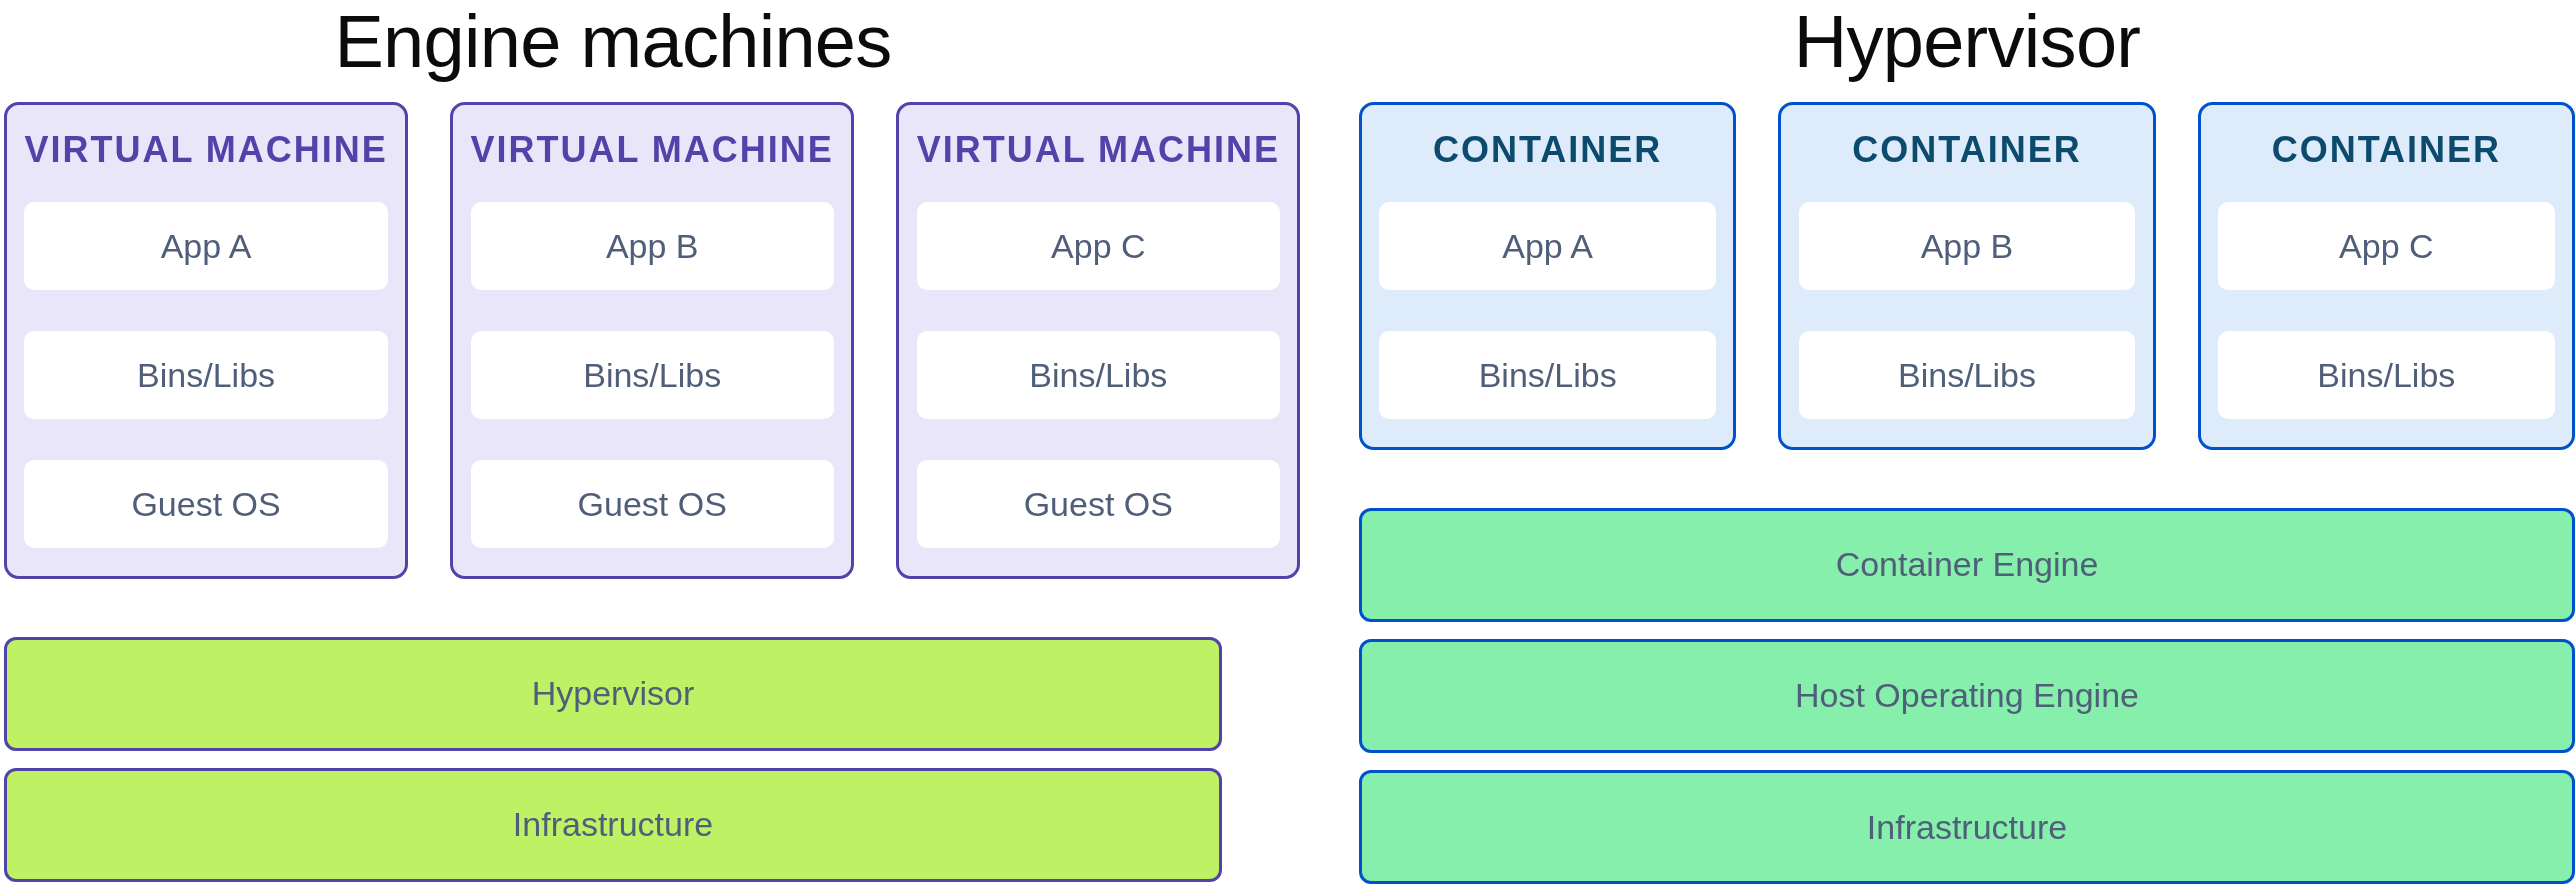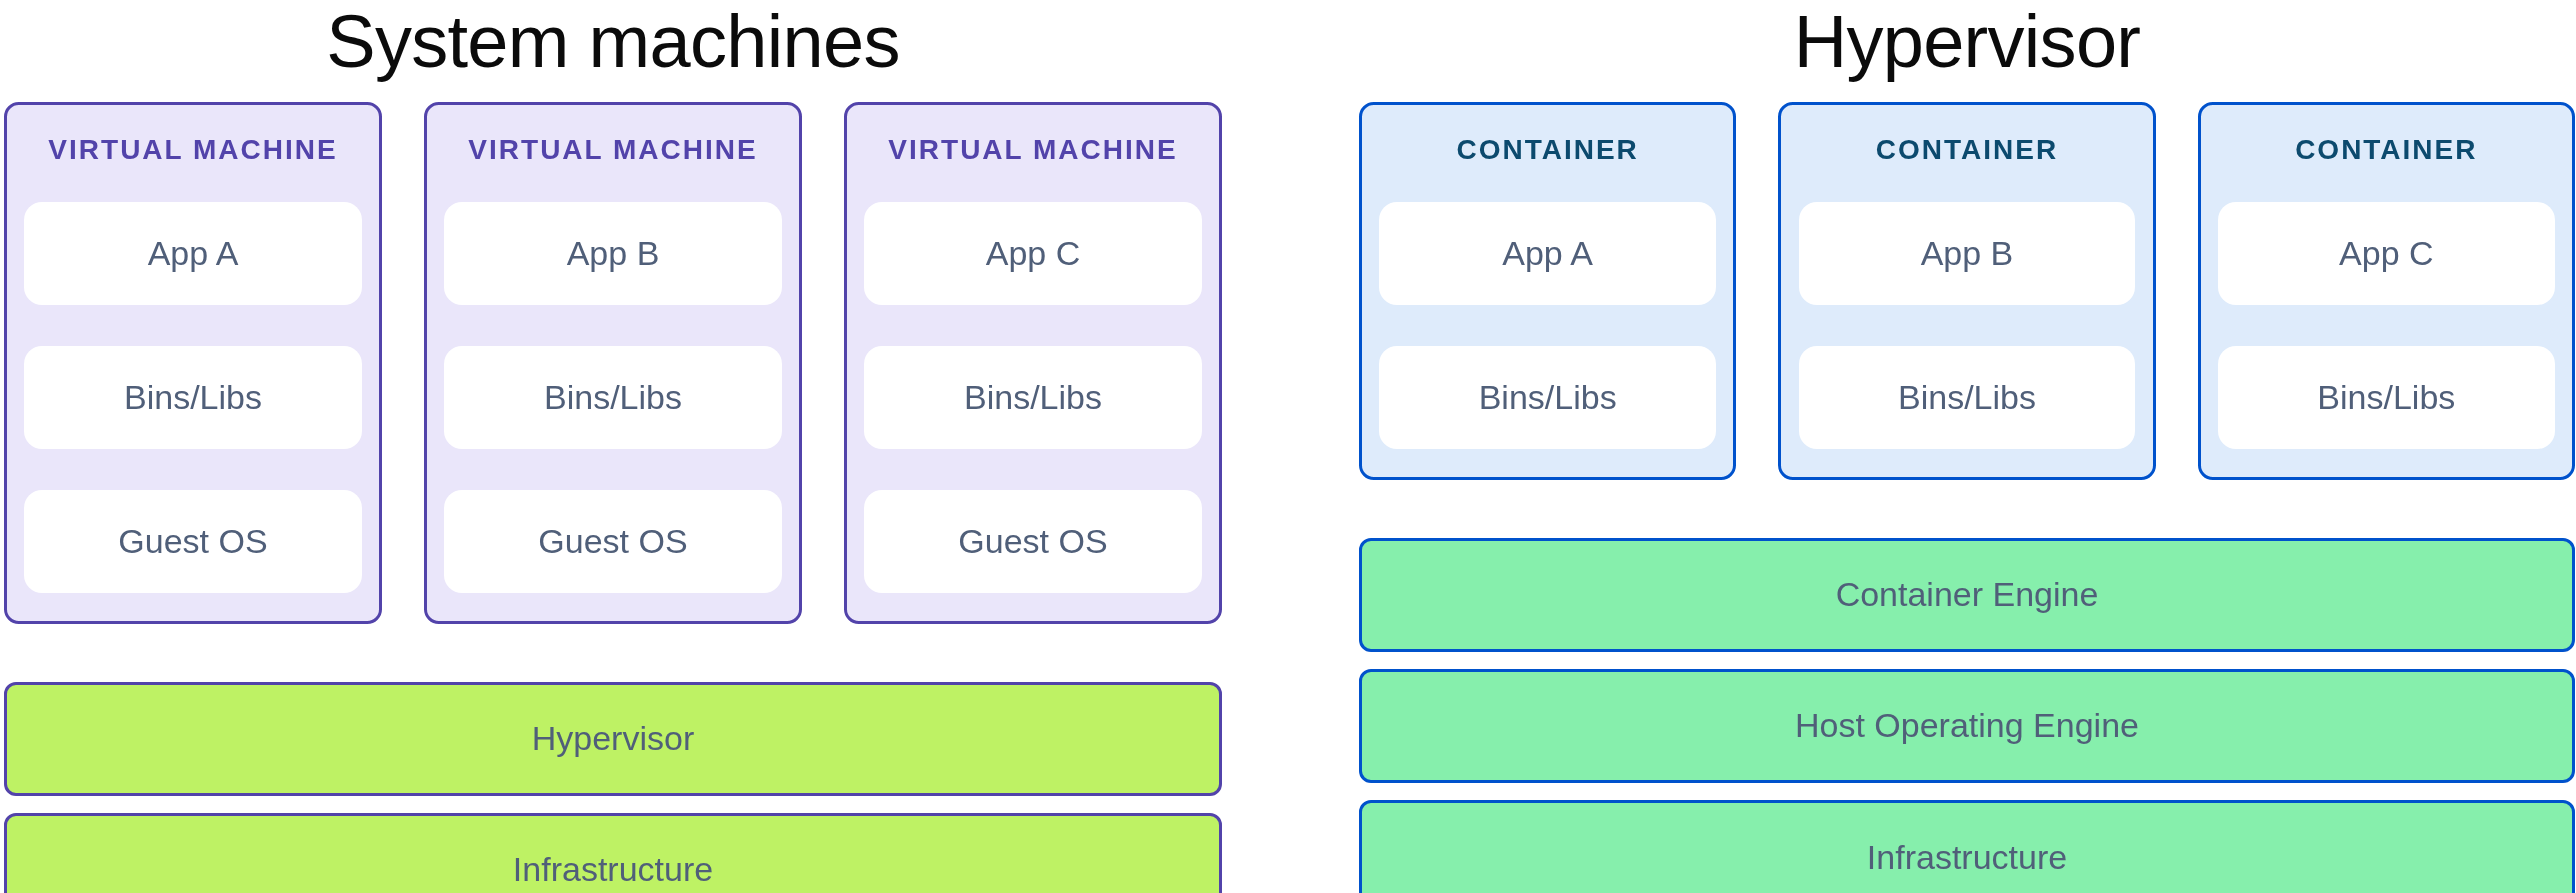--- a/index.html
+++ b/index.html
@@ -47,33 +47,33 @@
     border-radius: 14.8px;
     padding: 0 17.4px 27.5px 17.4px;
   }
   .card.vm { background: #EAE6FA; border-color: #5243AA; }
   .card.ct { background: #DEEBFB; border-color: #0052CC; }
 
   .card-header {
     margin-top: 29.5px;
     line-height: 29.5px;
     text-align: center;
-    font-size: 28px;
+    font-size: 36px;
     font-weight: 700;
     letter-spacing: 2px;
     white-space: nowrap;
   }
   .card.vm .card-header { color: #5243AA; }
   .card.ct .card-header { color: #0c4a6e; }
 
   .box {
     margin-top: 41px;
-    height: 103px;
+    height: 88px;
     background: #ffffff;
-    border-radius: 18px;
+    border-radius: 10px;
     display: flex;
     align-items: center;
     justify-content: center;
     font-size: 34px;
     font-weight: 500;
     color: #505F79;
     white-space: nowrap;
   }
   .card-header + .box { margin-top: 38px; }
 
@@ -92,21 +92,21 @@
     white-space: nowrap;
   }
   .bars .bar:first-child { margin-top: 58px; }
   .bar.vm { background: #bef264; border-color: #5243AA; }
   .bar.ct { background: #86efac; border-color: #0052CC; }
 </style>
 </head>
 <body>
 
 <div class="column" id="left-col">
-  <div class="diagram-title">System machines</div>
+  <div class="diagram-title">Engine machines</div>
 
   <div class="cards-row">
     <div class="card vm">
       <div class="card-header">VIRTUAL MACHINE</div>
       <div class="box">App A</div>
       <div class="box">Bins/Libs</div>
       <div class="box">Guest OS</div>
     </div>
     <div class="card vm">
       <div class="card-header">VIRTUAL MACHINE</div>

